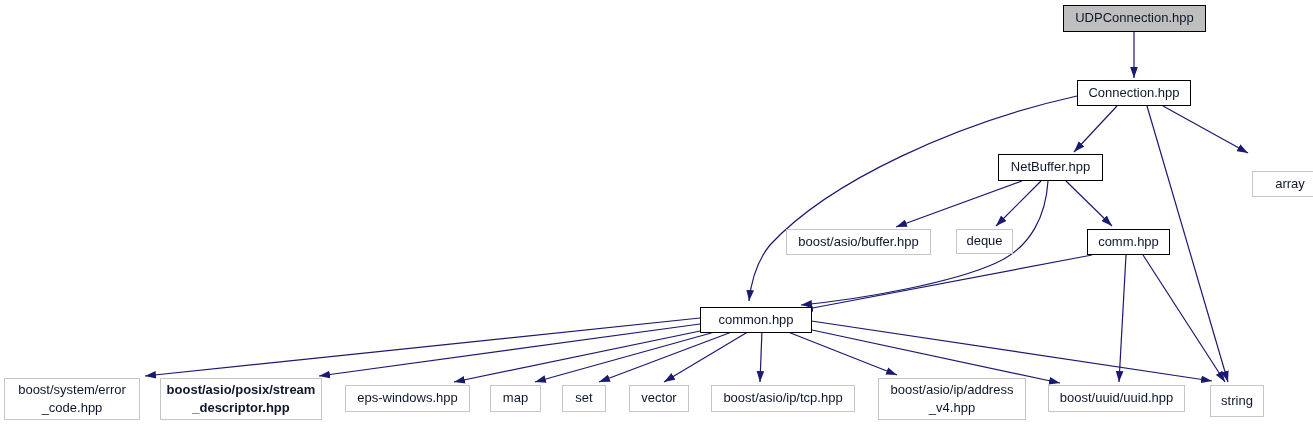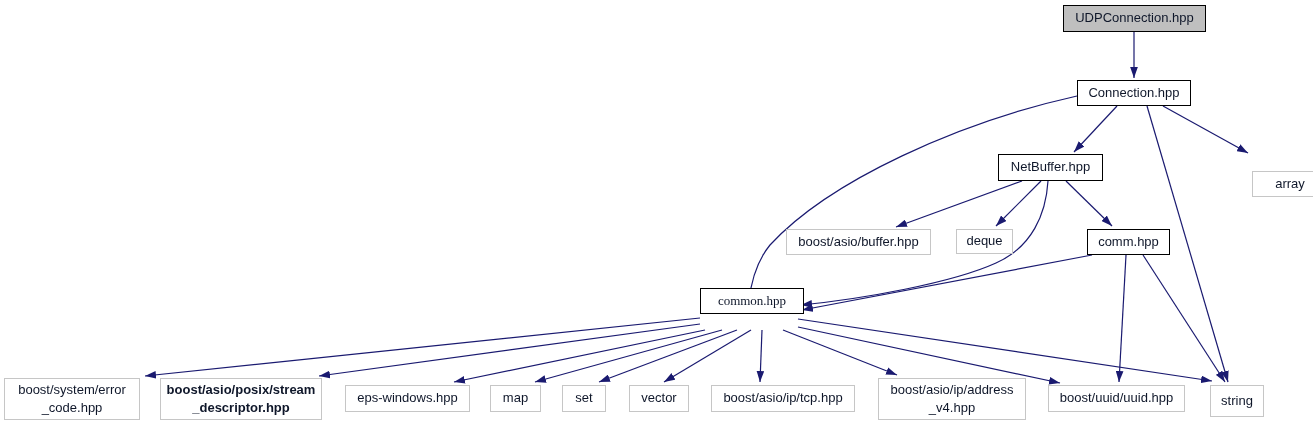--- a/index.html
+++ b/index.html
@@ -75,21 +75,21 @@
     </div>
     <div class="node leaf" style="left: 786px; top: 229px; width: 145px; height: 26px; text-align: center;">
       <span>boost/asio/buffer.hpp</span>
     </div>
     <div class="node leaf" style="left: 956px; top: 229px; width: 57px; height: 25px;">
       <span>deque</span>
     </div>
     <div class="node internal" style="left: 1087px; top: 229px; width: 83px; height: 26px;">
       <span>comm.hpp</span>
     </div>
-    <div class="node internal" style="left: 700px; top: 288px; width: 104px; height: 26px; font-family: Liberation Serif, serif;">
+    <div class="node internal" style="left: 700px; top: 307px; width: 112px; height: 26px;">
       <span>common.hpp</span>
     </div>
     <div class="node leaf" style="left: 4px; top: 378px; width: 136px; height: 42px;">
       <span>boost/system/error</span>
       <span>_code.hpp</span>
     </div>
     <div class="node leaf" style="left: 160px; top: 378px; width: 162px; height: 42px; font-weight: bold;">
       <span>boost/asio/posix/stream</span>
       <span>_descriptor.hpp</span>
     </div>

